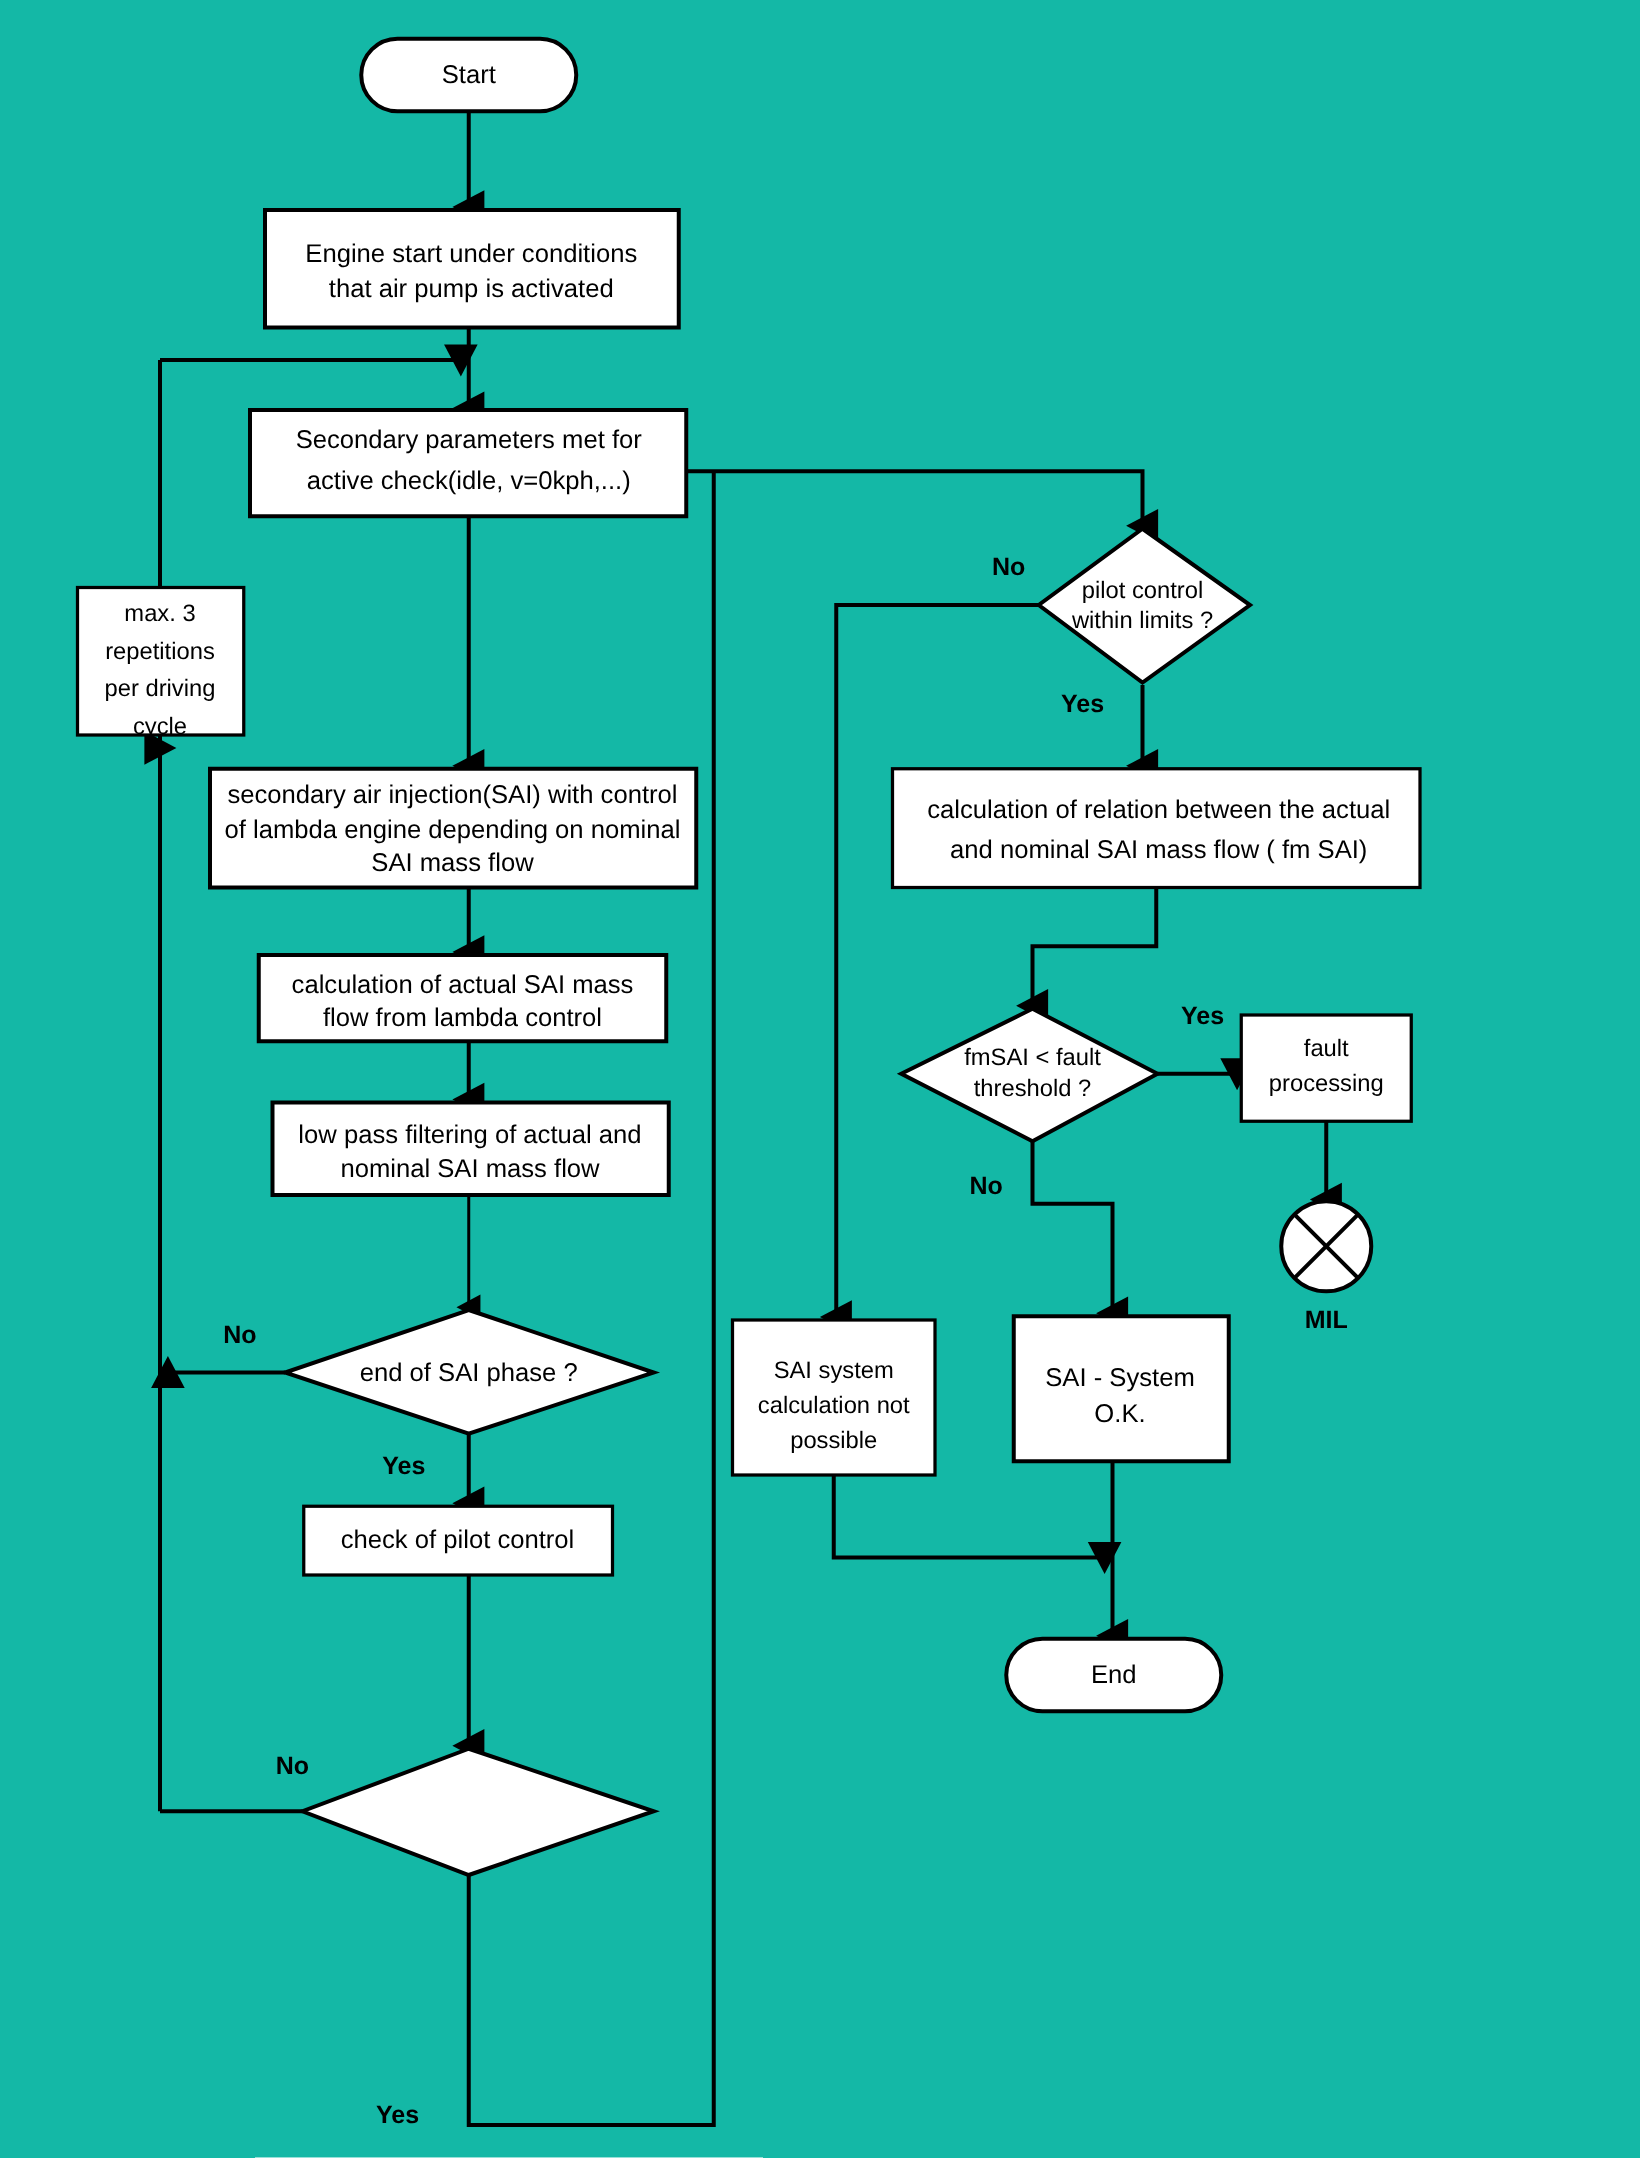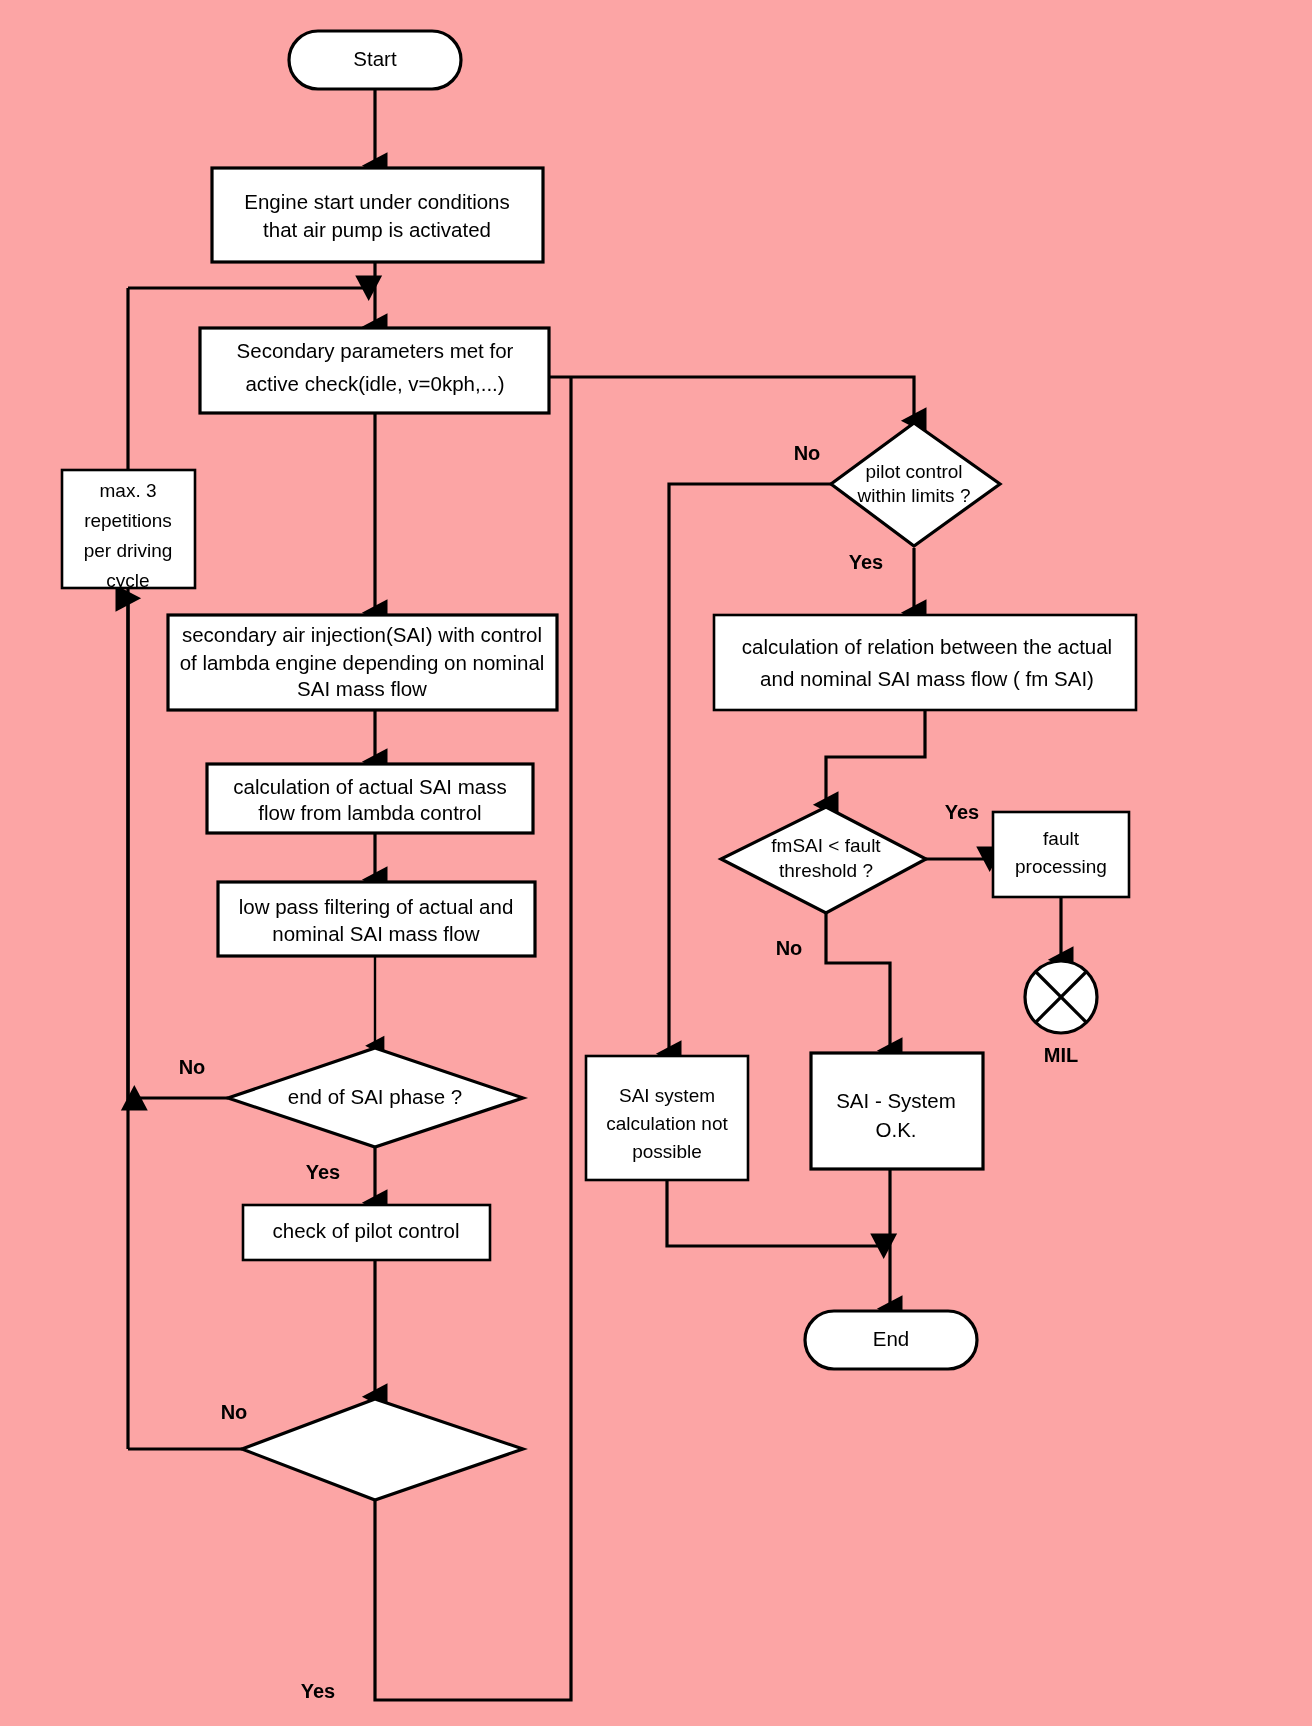--- a/index.html
+++ b/index.html
@@ -1,18 +1,18 @@
 <!DOCTYPE html>
 <html><head>
 <meta charset="utf-8">
 <style>
   html,body{margin:0;padding:0;background:#ffffff;}
   body{width:1312px;height:1726px;overflow:hidden;
        font-family:"Liberation Sans","DejaVu Sans",sans-serif;}
-  #stage{position:relative;width:1312px;height:1726px;background:#fca5a5;}
+  #stage{position:relative;width:1312px;height:1726px;background:#14b8a6;}
   svg#flow{position:absolute;left:0;top:0;width:1312px;height:1726px;display:block;}
   .shape{fill:#ffffff;stroke:#000000;stroke-width:3.2;}
   .shape-thin{fill:#ffffff;stroke:#000000;stroke-width:2.6;}
   .edge{stroke:#000000;stroke-width:3.2;fill:none;}
   .edge-thin{stroke:#000000;stroke-width:2.4;fill:none;}
   .nodetext{font-family:"Liberation Sans","DejaVu Sans",sans-serif;
             font-size:20.5px;fill:#000;text-anchor:middle;dominant-baseline:middle;}
   .nodetext.small{font-size:19px;}
   .edgelabel{font-family:"Liberation Sans","DejaVu Sans",sans-serif;
              font-size:20px;font-weight:bold;fill:#000;text-anchor:middle;dominant-baseline:middle;}

